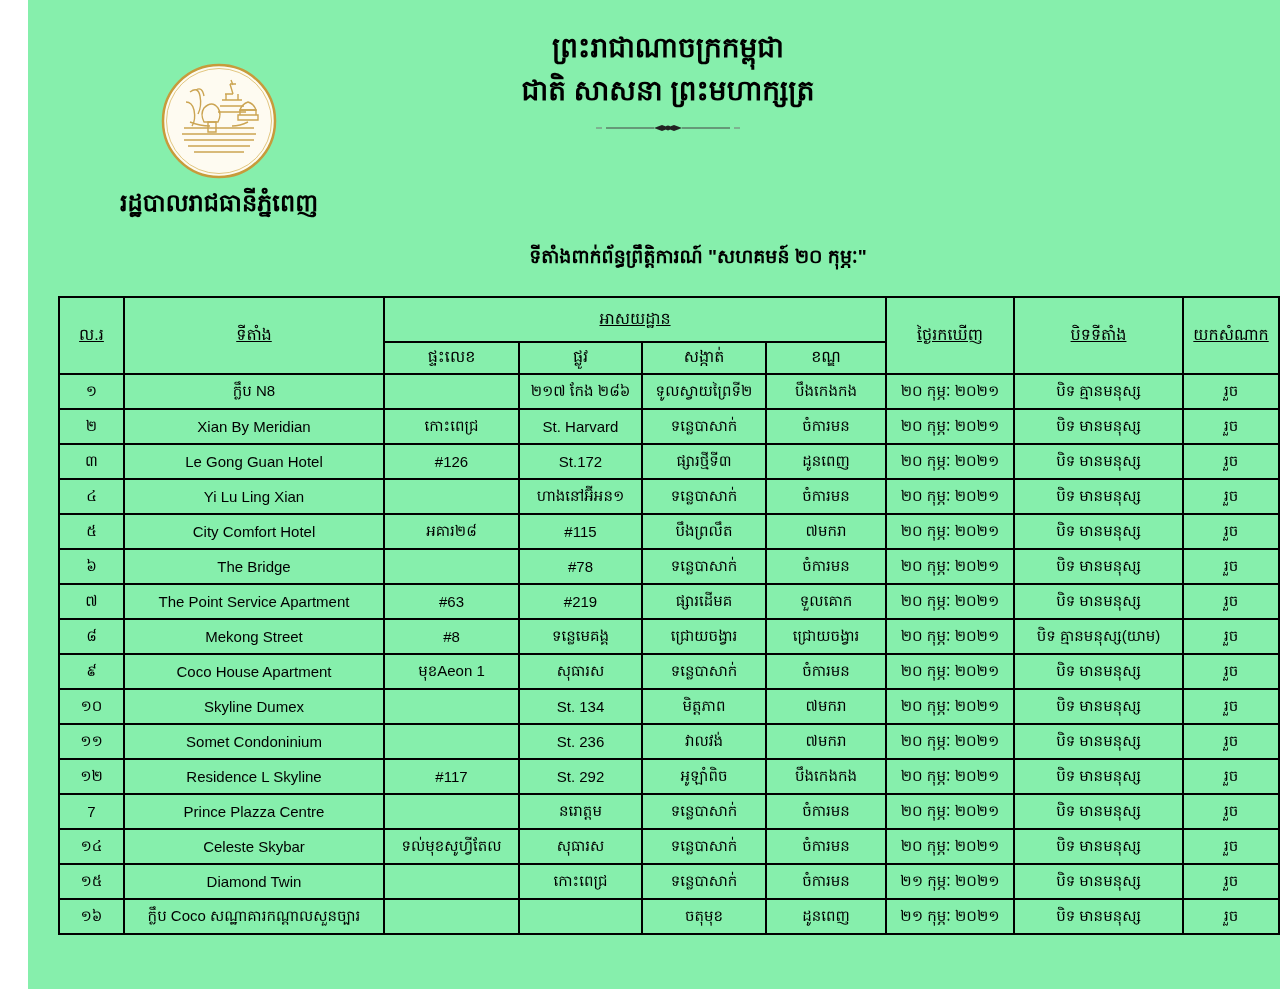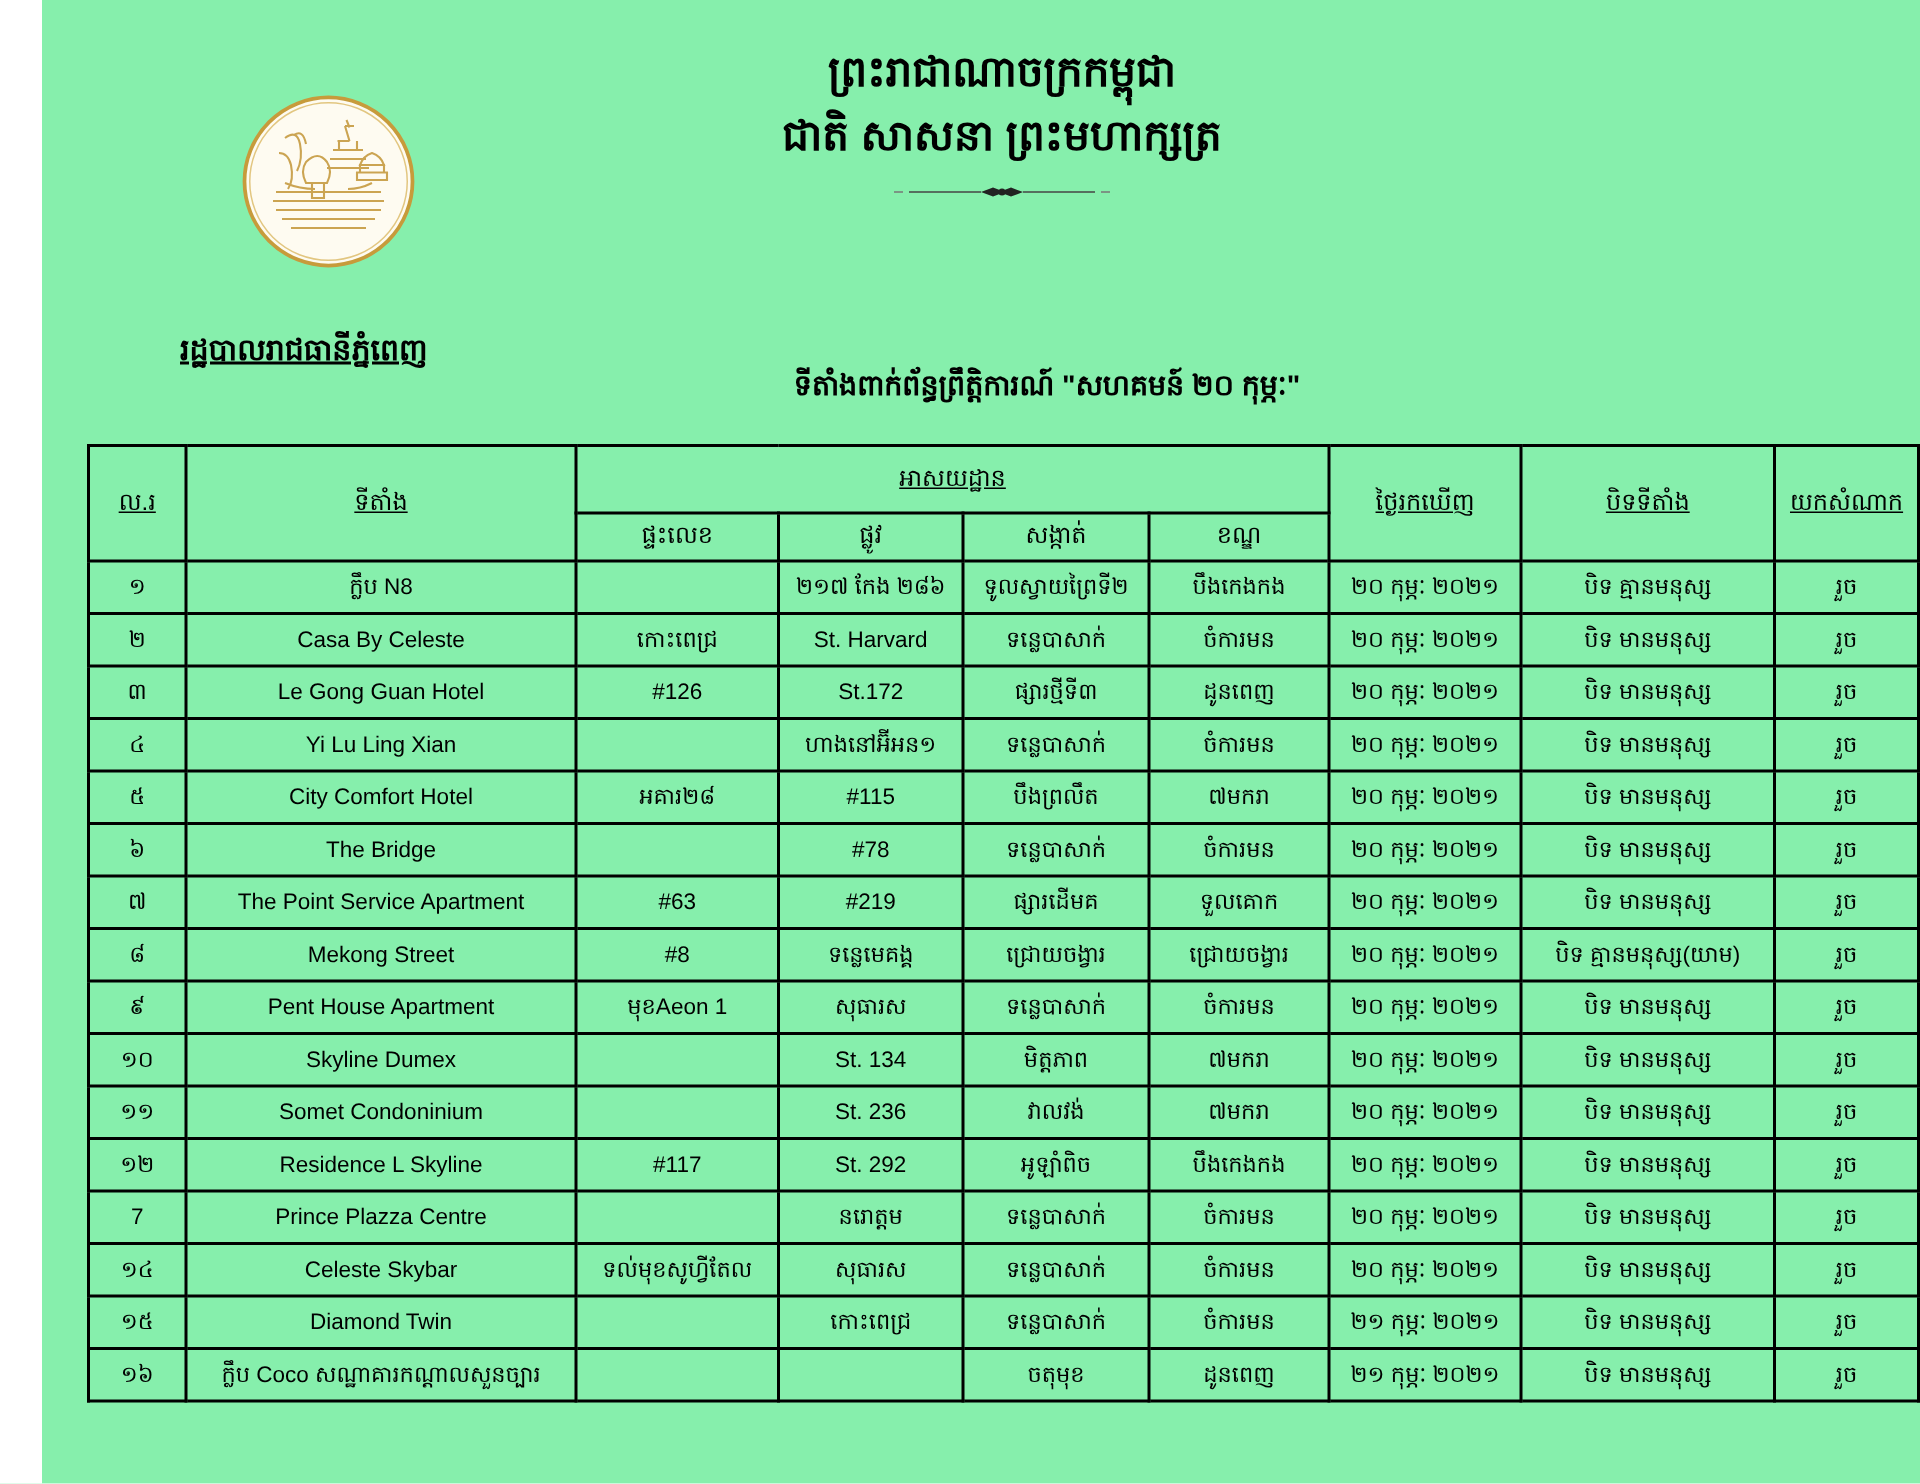--- a/index.html
+++ b/index.html
@@ -14,22 +14,22 @@
   }
   .motto{
     position:absolute;top:26px;left:0;right:0;
     text-align:center;
   }
   .motto-line1{font-size:28px;font-weight:700;line-height:1.55;}
   .motto-line2{font-size:28px;font-weight:700;line-height:1.55;}
   .divider{margin-top:8px;}
   .seal{position:absolute;left:132px;top:62px;width:118px;height:118px;}
   .authority{
-    position:absolute;left:92px;top:220px;width:300px;
-    font-size:20px;font-weight:700;text-decoration:underline;
+    position:absolute;left:92px;top:188px;width:300px;
+    font-size:24px;font-weight:700;
   }
   .doc-title{
     position:absolute;top:244px;left:60px;right:0;
     text-align:center;font-size:19px;font-weight:700;
   }
   table.main{
     position:absolute;top:296px;left:30px;
     width:1220px;border-collapse:collapse;
     table-layout:fixed;
   }
@@ -126,21 +126,21 @@
         <td></td>
         <td>២១៧ កែង ២៨៦</td>
         <td>ទូលស្វាយព្រៃទី២</td>
         <td>បឹងកេងកង</td>
         <td>២០ កុម្ភៈ ២០២១</td>
         <td>បិទ គ្មានមនុស្ស</td>
         <td>រួច</td>
       </tr>
         <tr>
         <td>២</td>
-        <td class="loc">Casa By Celeste</td>
+        <td class="loc">Xian By Meridian</td>
         <td>កោះពេជ្រ</td>
         <td>St. Harvard</td>
         <td>ទន្លេបាសាក់</td>
         <td>ចំការមន</td>
         <td>២០ កុម្ភៈ ២០២១</td>
         <td>បិទ មានមនុស្ស</td>
         <td>រួច</td>
       </tr>
         <tr>
         <td>៣</td>
@@ -203,21 +203,21 @@
         <td>#8</td>
         <td>ទន្លេមេគង្គ</td>
         <td>ជ្រោយចង្វារ</td>
         <td>ជ្រោយចង្វារ</td>
         <td>២០ កុម្ភៈ ២០២១</td>
         <td>បិទ គ្មានមនុស្ស(យាម)</td>
         <td>រួច</td>
       </tr>
         <tr>
         <td>៩</td>
-        <td class="loc">Pent House Apartment</td>
+        <td class="loc">Coco House Apartment</td>
         <td>មុខAeon 1</td>
         <td>សុធារស</td>
         <td>ទន្លេបាសាក់</td>
         <td>ចំការមន</td>
         <td>២០ កុម្ភៈ ២០២១</td>
         <td>បិទ មានមនុស្ស</td>
         <td>រួច</td>
       </tr>
         <tr>
         <td>១០</td>

